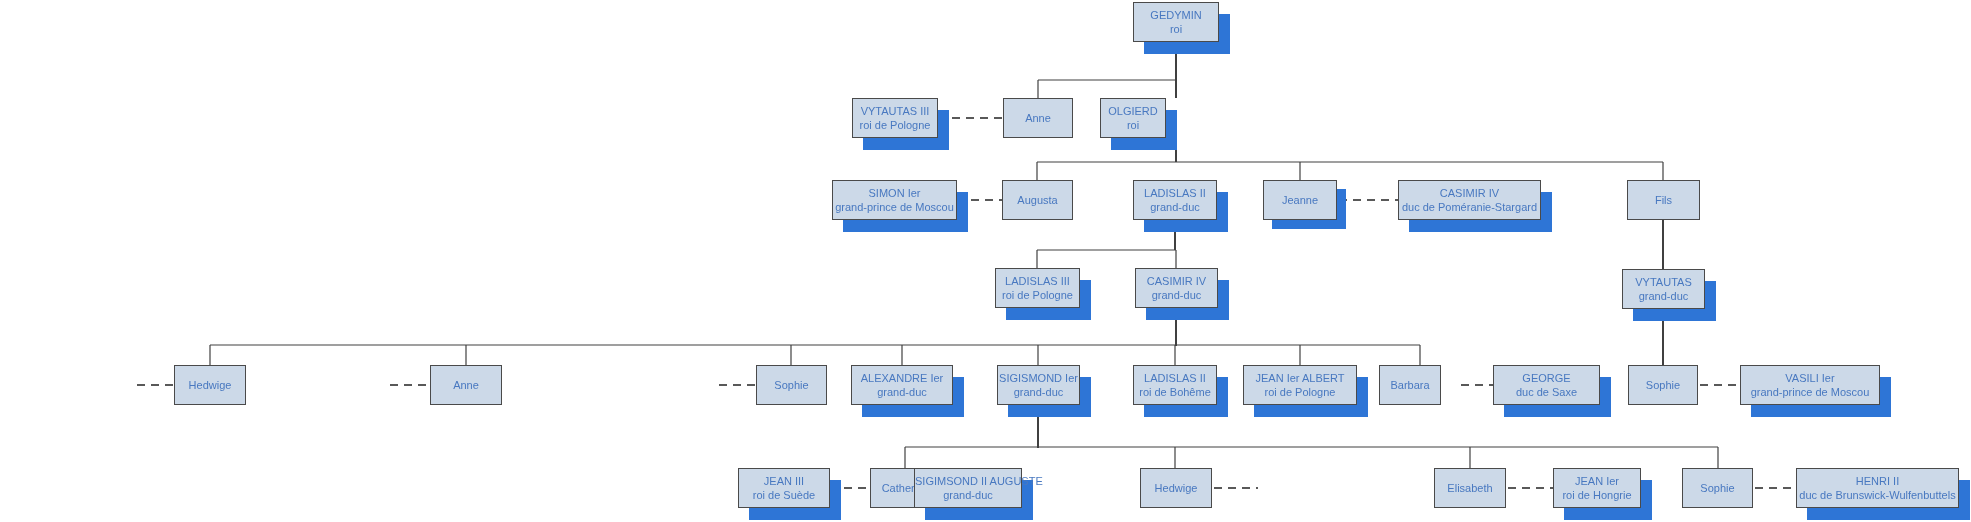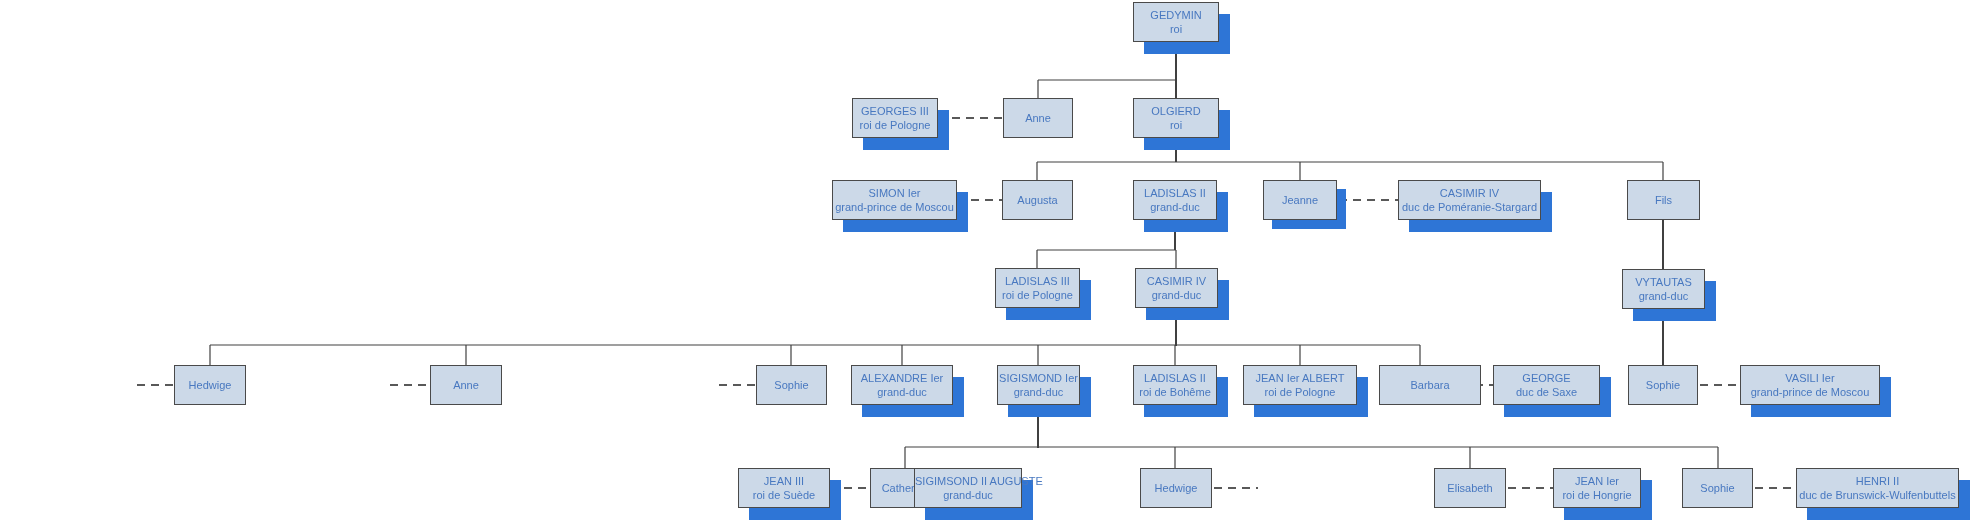--- a/index.html
+++ b/index.html
@@ -76,27 +76,27 @@
       <line x1="1755" y1="488" x2="1796" y2="488"></line>
     </g>
   </svg>
 
   <div class="node shadow" style="left:1133px;top:2px;width:86px">
     <span class="nm">GEDYMIN</span>
     <span class="tl">roi</span>
   </div>
 
   <div class="node shadow" style="left:852px;top:98px;width:86px">
-    <span class="nm">GEORGES III</span>
+    <span class="nm">VYTAUTAS III</span>
     <span class="tl">roi de Pologne</span>
   </div>
   <div class="node" style="left:1003px;top:98px;width:70px">
     <span class="nm">Anne</span>
   </div>
-  <div class="node shadow" style="left:1133px;top:98px;width:86px">
+  <div class="node shadow" style="left:1100px;top:98px;width:66px">
     <span class="nm">OLGIERD</span>
     <span class="tl">roi</span>
   </div>
 
   <div class="node shadow" style="left:832px;top:180px;width:125px">
     <span class="nm">SIMON Ier</span>
     <span class="tl">grand-prince de Moscou</span>
   </div>
   <div class="node" style="left:1002px;top:180px;width:71px">
     <span class="nm">Augusta</span>
@@ -147,21 +147,21 @@
     <span class="tl">grand-duc</span>
   </div>
   <div class="node shadow" style="left:1133px;top:365px;width:84px">
     <span class="nm">LADISLAS II</span>
     <span class="tl">roi de Bohême</span>
   </div>
   <div class="node shadow" style="left:1243px;top:365px;width:114px">
     <span class="nm">JEAN Ier ALBERT</span>
     <span class="tl">roi de Pologne</span>
   </div>
-  <div class="node" style="left:1379px;top:365px;width:102px">
+  <div class="node" style="left:1379px;top:365px;width:62px">
     <span class="nm">Barbara</span>
   </div>
   <div class="node shadow" style="left:1493px;top:365px;width:107px">
     <span class="nm">GEORGE</span>
     <span class="tl">duc de Saxe</span>
   </div>
   <div class="node" style="left:1628px;top:365px;width:70px">
     <span class="nm">Sophie</span>
   </div>
   <div class="node shadow" style="left:1740px;top:365px;width:140px">

